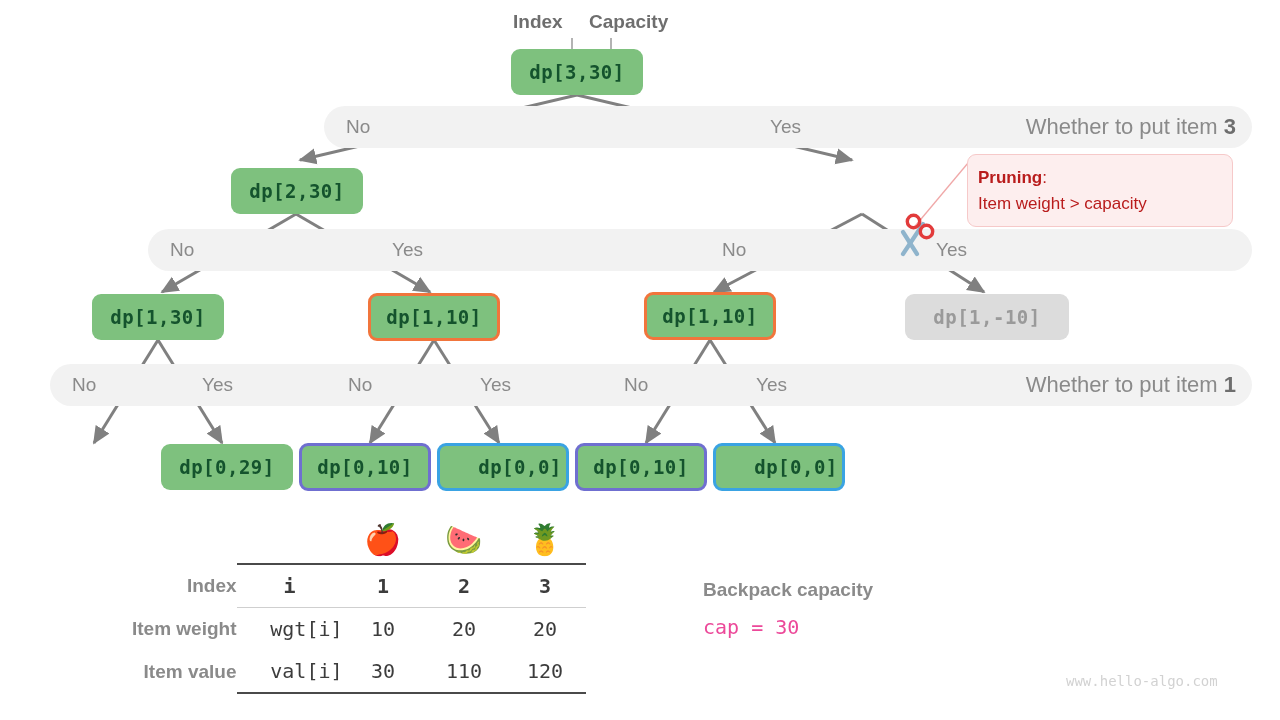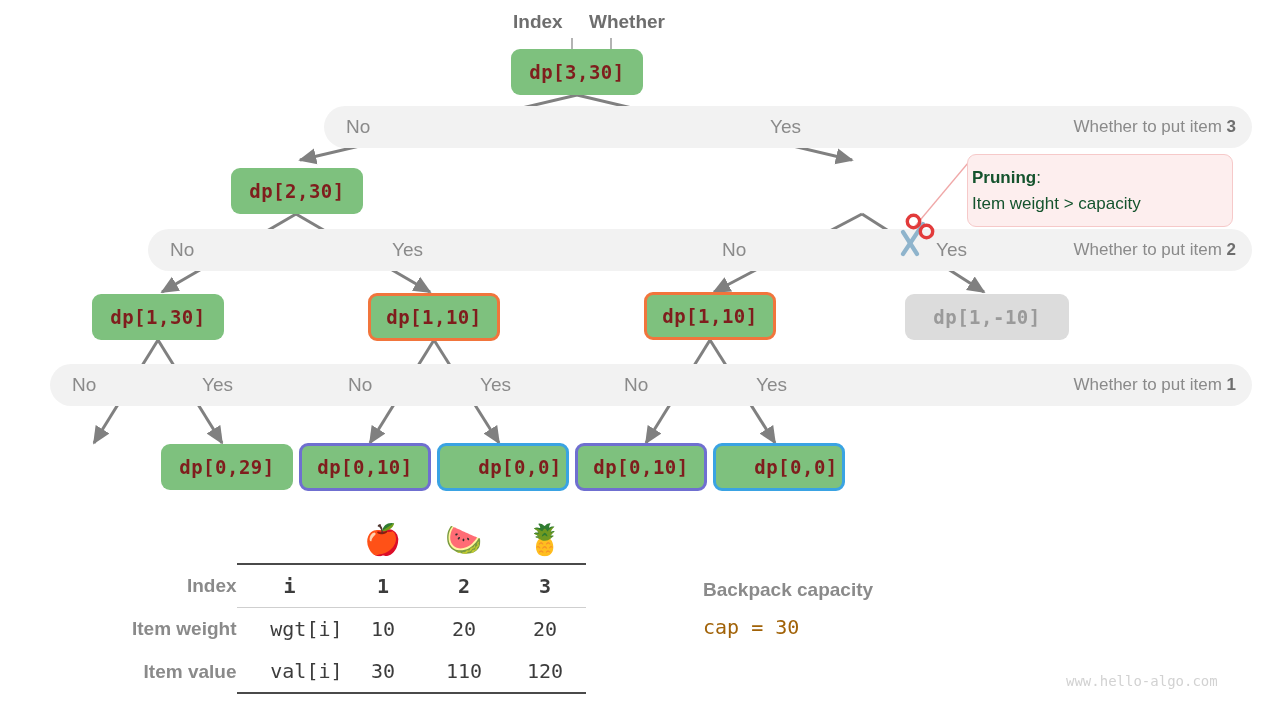--- a/index.html
+++ b/index.html
@@ -14,27 +14,27 @@
 
   
   .band{
     position:absolute;background:#f2f2f2;border-radius:22px;height:42px;
     z-index:2;
   }
   .band .bl{
     position:absolute;top:0;height:42px;line-height:42px;
     font-size:19px;color:#8a8a8a;white-space:nowrap;
   }
-  .band .bl.right{font-size:17px;color:#8a8a8a;}
+  .band .bl.right{font-size:22px;color:#8a8a8a;}
   .band .bl.right b{color:#6e6e6e;font-weight:bold;}
 
   
   .node{
     position:absolute;z-index:4;box-sizing:border-box;
-    background:#7ec17e;color:#7f1d1d;border-radius:9px;
+    background:#7ec17e;color:#14532d;border-radius:9px;
     font-family:"DejaVu Sans Mono","Liberation Mono",monospace;
     font-size:19px;font-weight:bold;letter-spacing:.5px;
     display:flex;align-items:center;justify-content:center;
     border:3px solid transparent;
   }
   .node.plain{background:#7ec17e;}
   .node.orange{border-color:#f1753c;}
   .node.purple{border-color:#6f6fd0;}
   .node.blue{border-color:#3aa3e3;padding-left:34px;}
   .node.dim{background:#dcdcdc;color:#9a9a9a;border-color:transparent;}
@@ -43,21 +43,21 @@
   .hdr-label{
     position:absolute;z-index:5;font-size:19px;font-weight:bold;color:#6e6e6e;
     white-space:nowrap;
   }
   .tick{position:absolute;width:2px;background:#b3b3b3;z-index:3;}
 
   
   .callout{
     position:absolute;z-index:6;box-sizing:border-box;
     background:#fdeeee;border:1px solid #f6c9c9;border-radius:9px;
-    padding:10px 4px;font-size:17px;color:#14532d;line-height:1.5;
+    padding:10px 10px;font-size:17px;color:#b91c1c;line-height:1.5;
   }
   .callout b{font-weight:bold;}
   .callout .l2{white-space:nowrap;}
 
   
   #table{position:absolute;z-index:5;}
   .tbl{border-collapse:collapse;}
   .tbl td{padding:0;}
   .rowlabel{
     text-align:right;font-size:19px;font-weight:bold;color:#8a8a8a;
@@ -76,21 +76,21 @@
   .emoji{text-align:center;height:46px;font-size:30px;line-height:46px;}
   .rule-thick{border-top:2px solid #4a4a4a;}
   .rule-thin{border-top:1px solid #cfcfcf;}
 
   
   .cap-title{
     position:absolute;z-index:5;font-size:19px;font-weight:bold;color:#8a8a8a;
     white-space:nowrap;
   }
   .cap-val{
-    position:absolute;z-index:5;font-size:20px;color:#a16207;white-space:nowrap;
+    position:absolute;z-index:5;font-size:20px;color:#ec4899;white-space:nowrap;
     font-family:"DejaVu Sans Mono","Liberation Mono",monospace;
   }
   .footer{
     position:absolute;z-index:5;font-size:14px;color:#d2d2d2;
     font-family:"DejaVu Sans Mono","Liberation Mono",monospace;
   }
   .scissors{position:absolute;z-index:7;}
 </style>
 </head>
 <body>
@@ -118,36 +118,35 @@
       <path d="M434,340 L370,443"></path>
       <path d="M434,340 L499,443"></path>
       <path d="M710,340 L646,443"></path>
       <path d="M710,340 L775,443"></path>
     </g>
 
     <path d="M968,163 L911,231" stroke="#f0a8a8" stroke-width="1.3" fill="none"></path>
   </svg>
 
   <div class="hdr-label" style="left:513px;top:11px;">Index</div>
-  <div class="hdr-label" style="left:589px;top:11px;">Whether</div>
+  <div class="hdr-label" style="left:589px;top:11px;">Capacity</div>
   <div class="tick" style="left:571px;top:38px;height:18px;"></div>
   <div class="tick" style="left:610px;top:38px;height:18px;"></div>
 
   <div class="band" style="left:324px;top:106px;width:928px;">
     <span class="bl" style="left:22px;">No</span>
     <span class="bl" style="left:446px;">Yes</span>
     <span class="bl right" style="right:16px;"><span>Whether to put item </span><b>3</b></span>
   </div>
 
   <div class="band" style="left:148px;top:229px;width:1104px;">
     <span class="bl" style="left:22px;">No</span>
     <span class="bl" style="left:244px;">Yes</span>
     <span class="bl" style="left:574px;">No</span>
     <span class="bl" style="left:788px;">Yes</span>
-    <span class="bl right" style="right:16px;"><span>Whether to put item </span><b>2</b></span>
   </div>
 
   <div class="band" style="left:50px;top:364px;width:1202px;">
     <span class="bl" style="left:22px;">No</span>
     <span class="bl" style="left:152px;">Yes</span>
     <span class="bl" style="left:298px;">No</span>
     <span class="bl" style="left:430px;">Yes</span>
     <span class="bl" style="left:574px;">No</span>
     <span class="bl" style="left:706px;">Yes</span>
     <span class="bl right" style="right:16px;"><span>Whether to put item </span><b>1</b></span>

